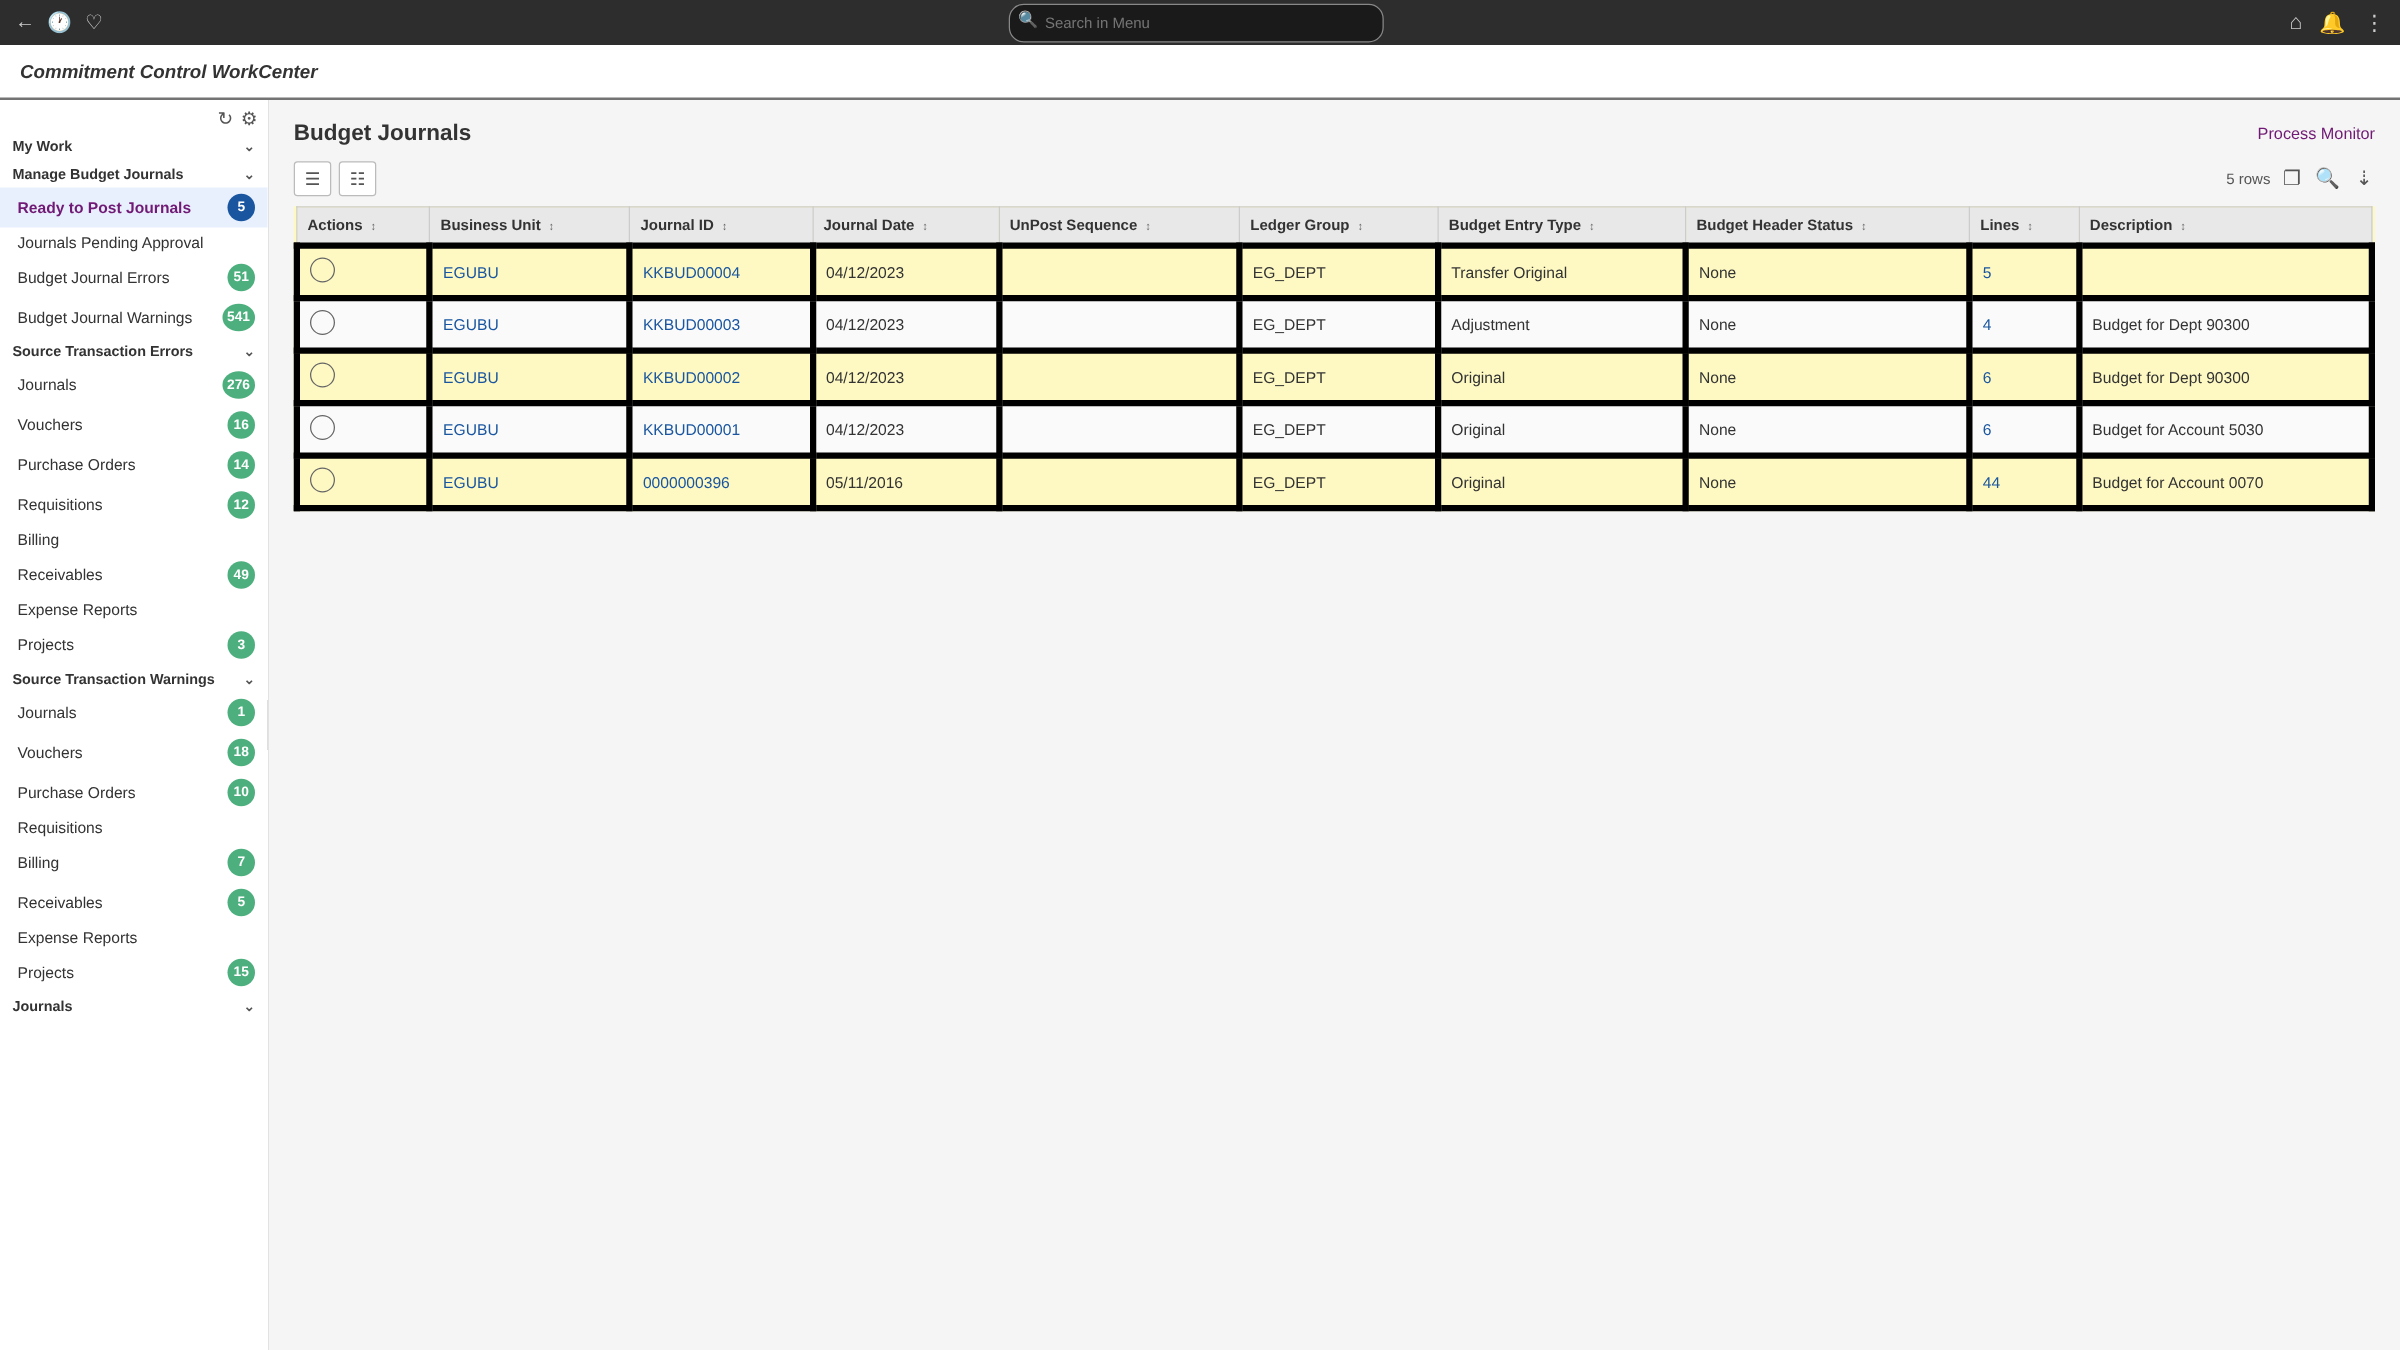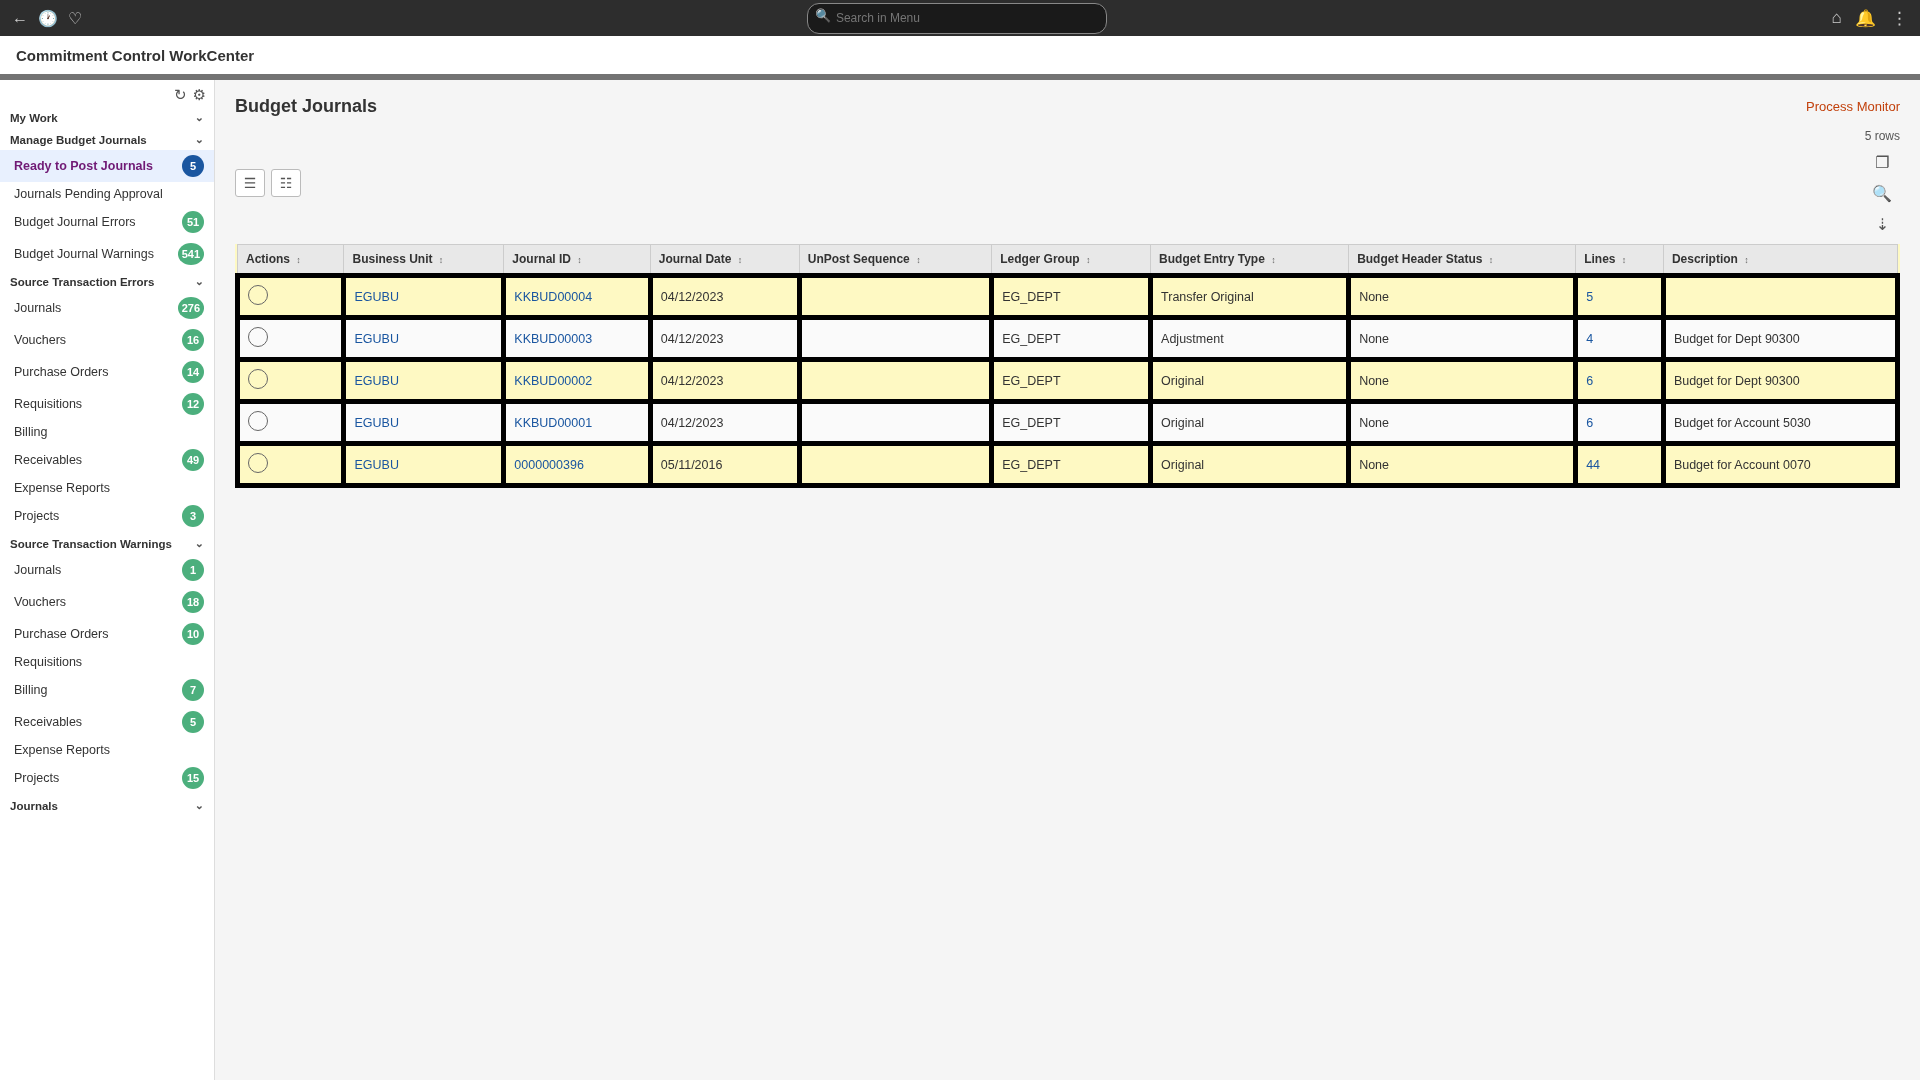--- a/index.html
+++ b/index.html
@@ -52,25 +52,26 @@
     }
     .top-bar-right span {
       color: #ccc;
       font-size: 17px;
       cursor: pointer;
     }
 
     
     .app-header {
       background: #fff;
-      border-bottom: 6px solid #737373;
+      border-bottom: 2px solid #737373;
       height: 44px;
       display: flex;
       align-items: center;
       padding: 0 16px;
+      font-style: italic;
     }
     .app-title {
       font-size: 15px;
       font-weight: bold;
       color: #333;
     }
 
     
     .layout {
       display: flex;
@@ -177,21 +178,21 @@
       justify-content: space-between;
       align-items: center;
       margin-bottom: 12px;
     }
     .page-title {
       font-size: 18px;
       font-weight: bold;
       color: #333;
     }
     .process-monitor-link {
-      color: #c2410c;
+      color: #701a75;
       font-size: 13px;
       cursor: pointer;
       text-decoration: none;
     }
 
     
     .table-toolbar {
       display: flex;
       justify-content: space-between;
       align-items: center;
@@ -213,21 +214,20 @@
       cursor: pointer;
       font-size: 14px;
       color: #555;
     }
     .table-toolbar-right {
       display: flex;
       align-items: center;
       gap: 8px;
       font-size: 12px;
       color: #555;
-      flex-direction: column;
     }
     .rows-count {
       font-size: 12px;
       color: #555;
     }
     .icon-btn {
       background: none;
       border: none;
       cursor: pointer;
       font-size: 16px;

